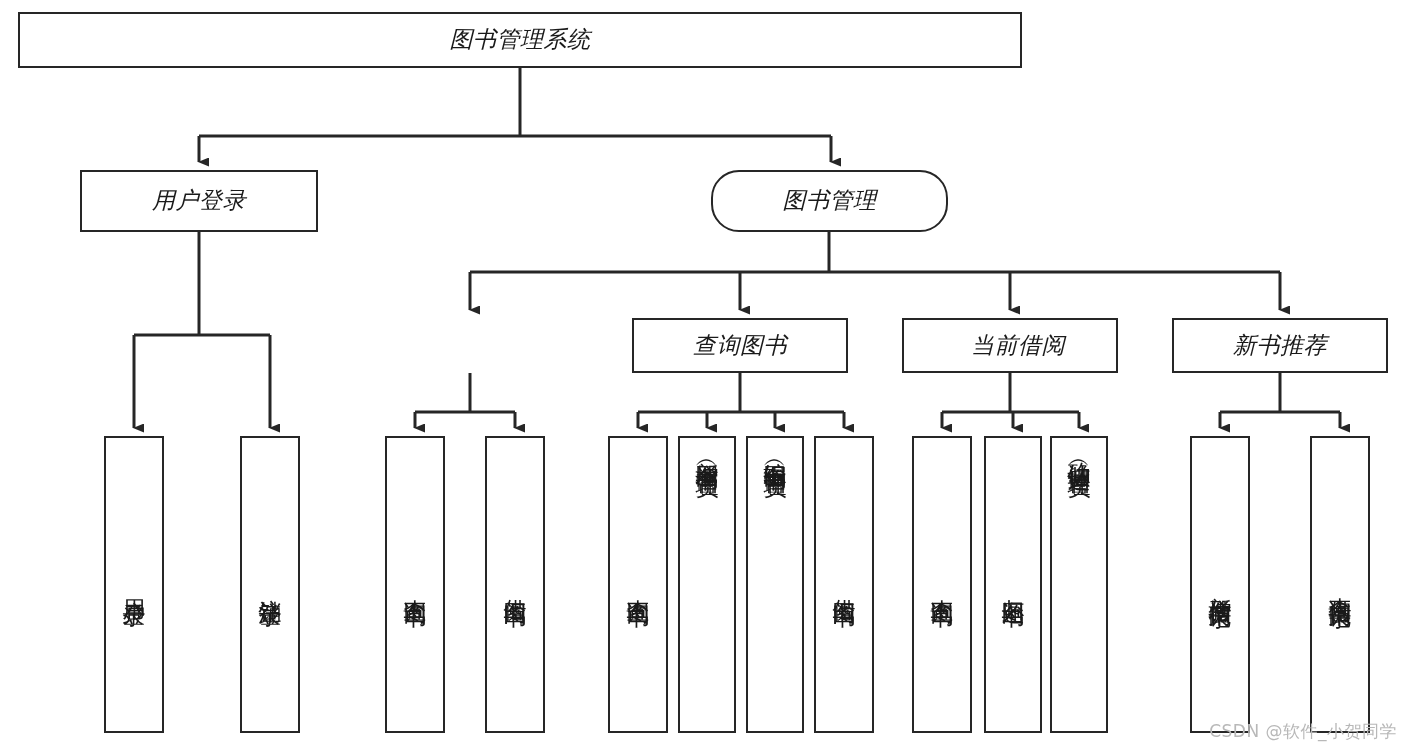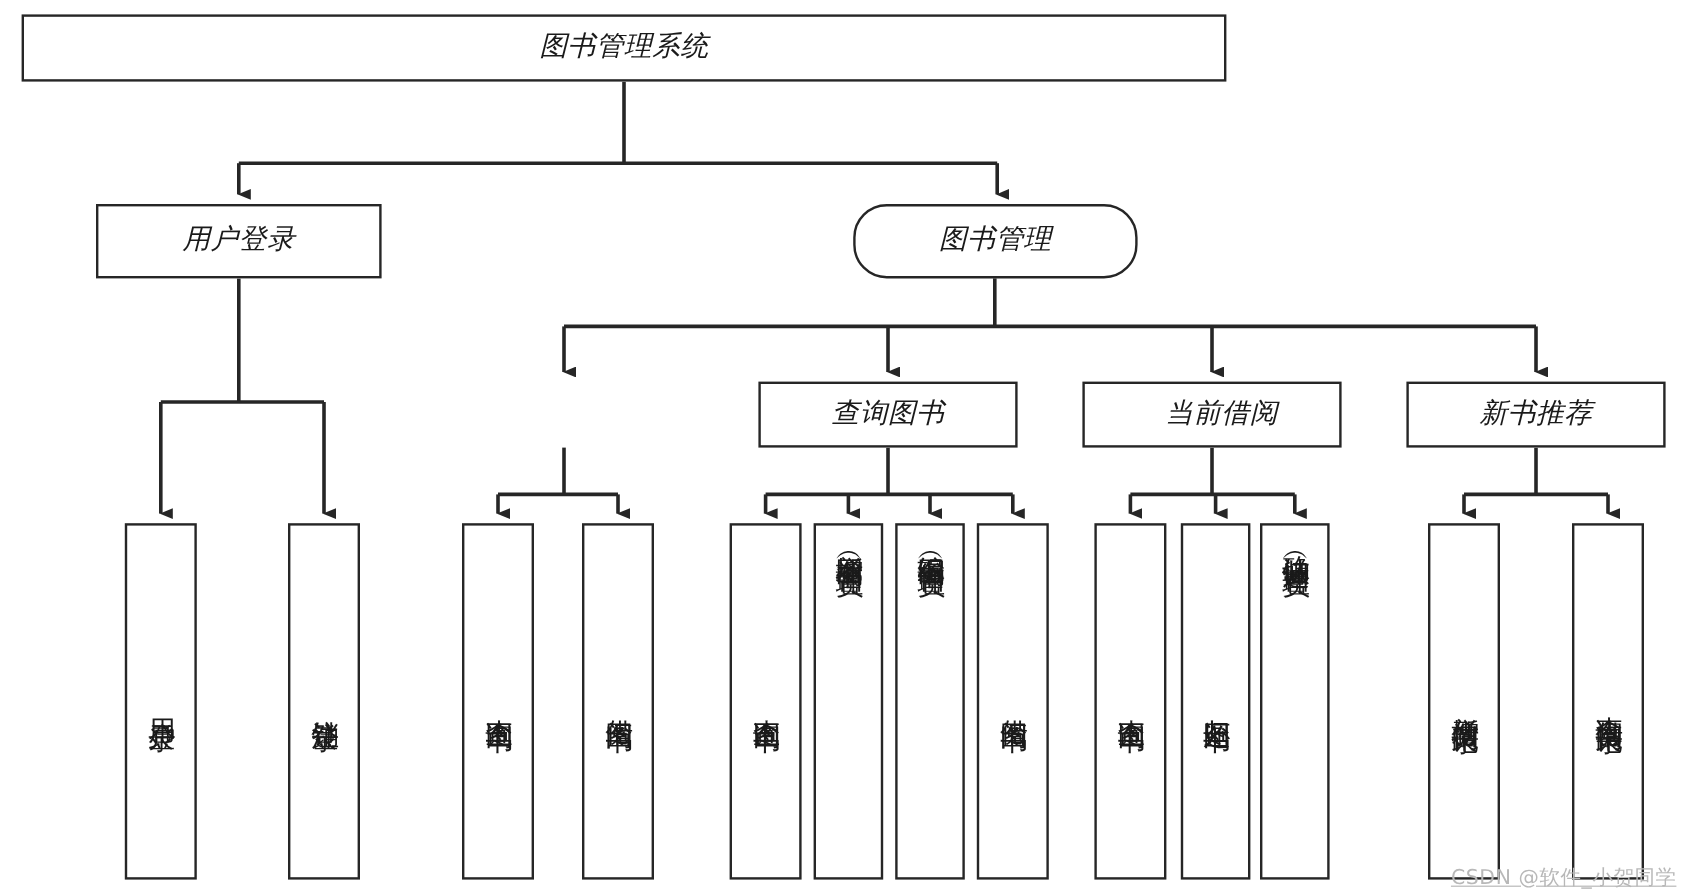--- a/index.html
+++ b/index.html
@@ -66,21 +66,20 @@
   }
   .watermark {
     position: absolute;
     right: 8px;
     bottom: 4px;
     font-size: 17px;
     color: #b8b8b8;
     letter-spacing: 0.5px;
     white-space: nowrap;
     font-family: "DejaVu Sans", "Liberation Sans", sans-serif;
-    text-decoration: underline;
   }
 </style>
 </head>
 <body>
 
 <div id="diagram-root">
 
   <svg class="edges" viewBox="0 0 1405 747" xmlns="http://www.w3.org/2000/svg">
     <defs>
       <marker id="arrowhead" markerWidth="9" markerHeight="11" refX="4.5" refY="10" orient="auto" markerUnits="userSpaceOnUse">

